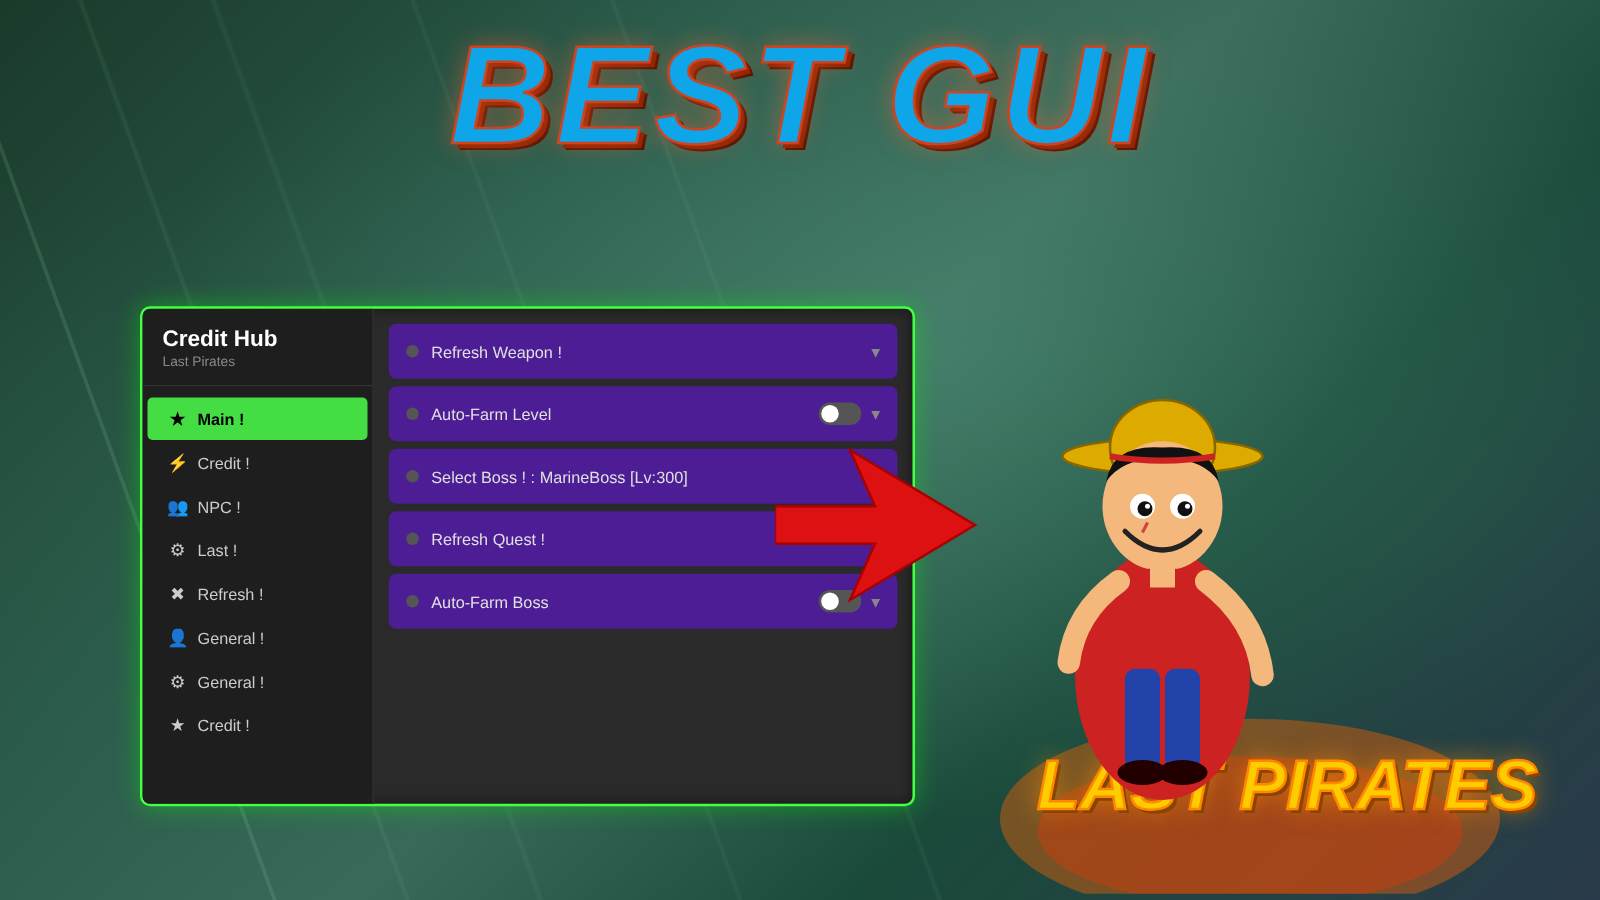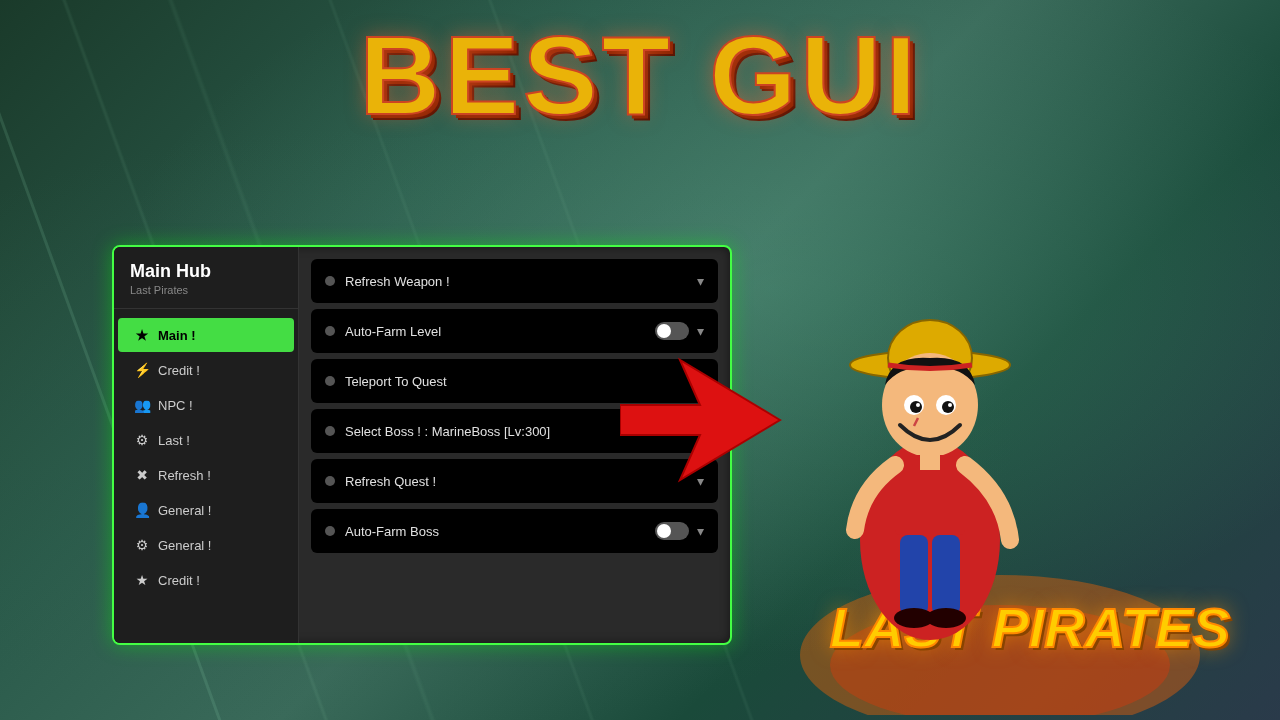--- a/index.html
+++ b/index.html
@@ -65,21 +65,22 @@
       color: #00ff88;
       text-shadow: 0 0 20px rgba(0,255,100,0.6), 4px 4px 0px #006633, 6px 6px 0px #004422;
       line-height: 1;
       letter-spacing: 2px;
       -webkit-text-stroke: 2px #00cc66;
     }
 
     .title-line2 {
       font-size: 112px;
       font-weight: 900;
-      color: #eab308;
+      font-style: italic;
+      color: #0ea5e9;
       text-shadow: 0 0 20px rgba(255,100,50,0.5), 4px 4px 0px #882200, 6px 6px 0px #551100;
       line-height: 1;
       letter-spacing: 4px;
       text-align: center;
       -webkit-text-stroke: 2px #cc4422;
     }
 
     
     .gui-panel {
       position: absolute;
@@ -168,21 +169,21 @@
     .main-content::-webkit-scrollbar-track {
       background: #1a1a1a;
     }
     .main-content::-webkit-scrollbar-thumb {
       background: #444;
       border-radius: 2px;
     }
 
     
     .feature-row {
-      background: #000000;
+      background: #4c1d95;
       border-radius: 6px;
       padding: 10px 14px;
       display: flex;
       align-items: center;
       justify-content: space-between;
       min-height: 44px;
       gap: 44px;
     }
 
     .feature-left {
@@ -287,21 +288,21 @@
 <div class="bg-lines"></div>
 
 <div class="main-title">
   <div class="title-line2">BEST GUI</div>
 </div>
 
 <div class="gui-panel">
 
   <div class="sidebar">
     <div class="sidebar-header">
-      <div class="sidebar-title">Main Hub</div>
+      <div class="sidebar-title">Credit Hub</div>
       <div class="sidebar-subtitle">Last Pirates</div>
     </div>
     <nav class="sidebar-nav">
 
     <div class="nav-item active">
       <span class="nav-icon">★</span>
       <span>Main !</span>
     </div>
         <div class="nav-item">
       <span class="nav-icon">⚡</span>
@@ -346,29 +347,20 @@
       </div>
     </div>
       <div class="feature-row">
       <div class="feature-left">
         <div class="feature-dot"></div>
         <span class="feature-name">Auto-Farm Level</span>
       </div>
       <div class="feature-right">
         <div class="toggle-switch"></div>
           <span class="chevron-down">▾</span>
-      </div>
-    </div>
-      <div class="feature-row">
-      <div class="feature-left">
-        <div class="feature-dot"></div>
-        <span class="feature-name">Teleport To Quest</span>
-      </div>
-      <div class="feature-right">
-        <span class="chevron-down">▾</span>
       </div>
     </div>
       <div class="feature-row">
       <div class="feature-left">
         <div class="feature-dot"></div>
         <span class="feature-name">Select Boss ! : MarineBoss [Lv:300]</span>
       </div>
       <div class="feature-right">
         <span class="plus-btn">+</span>
       </div>

